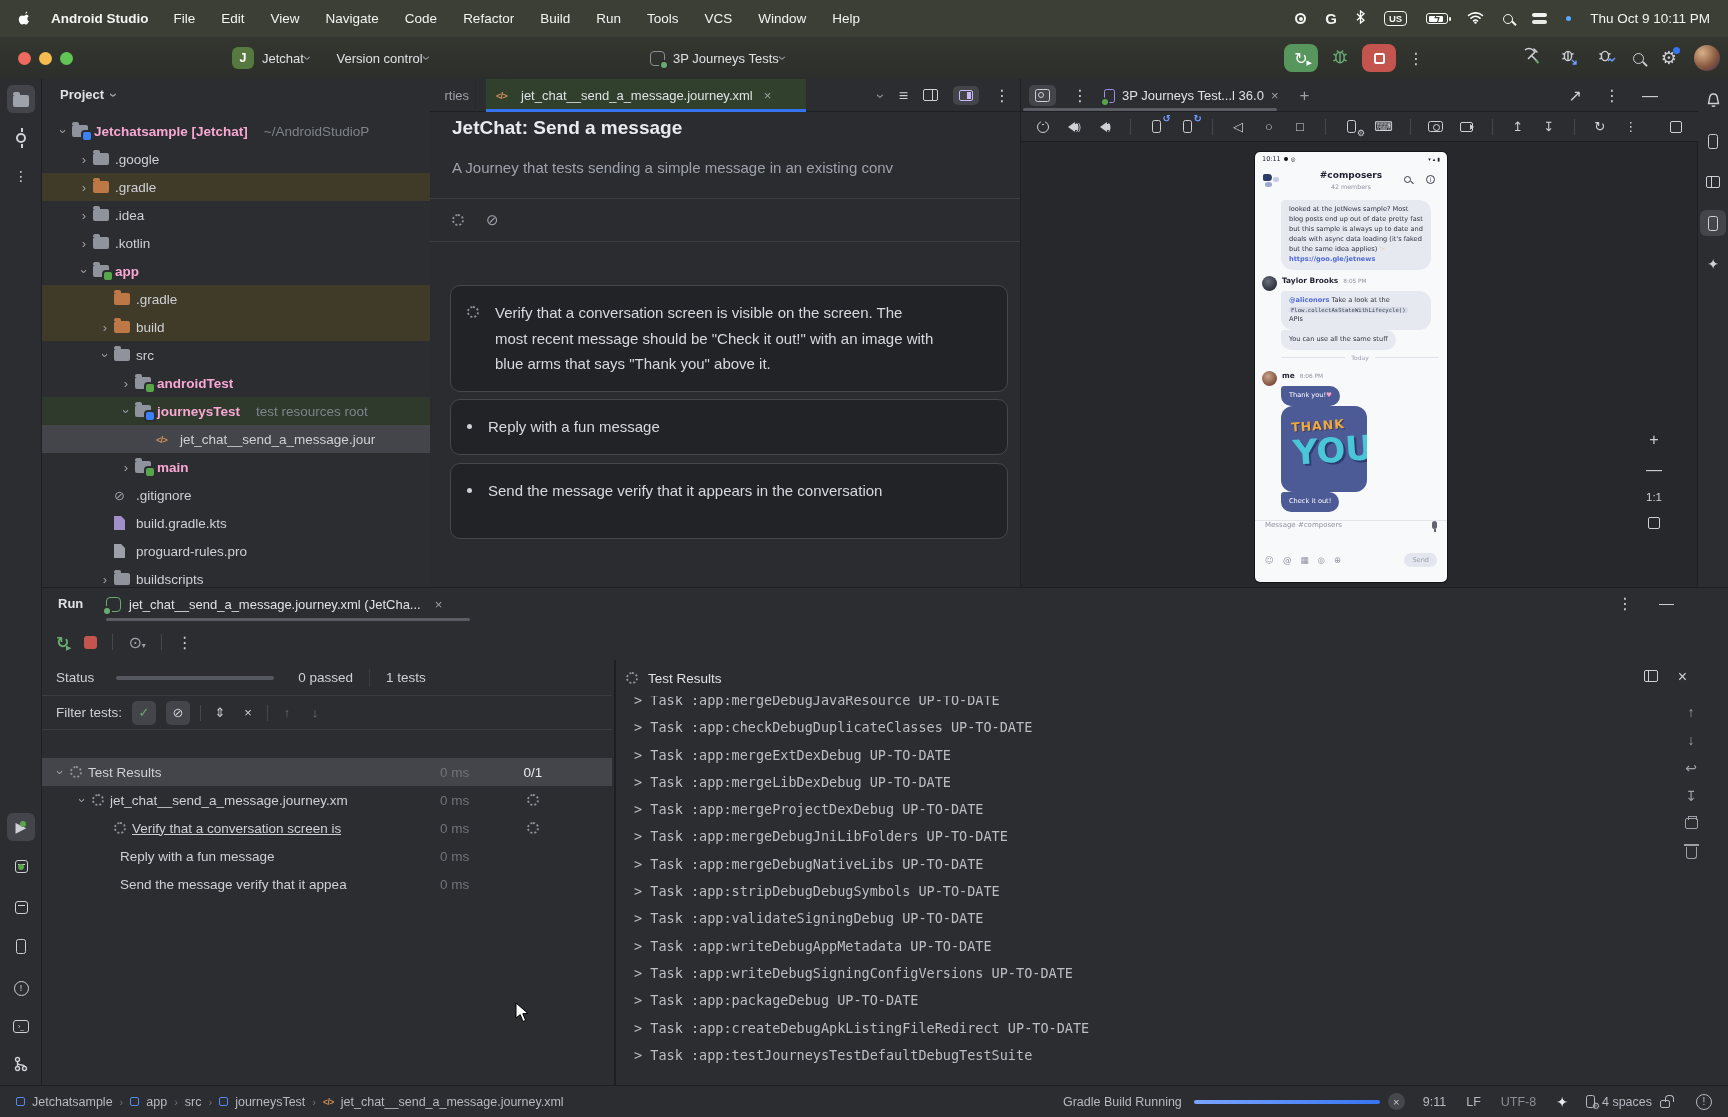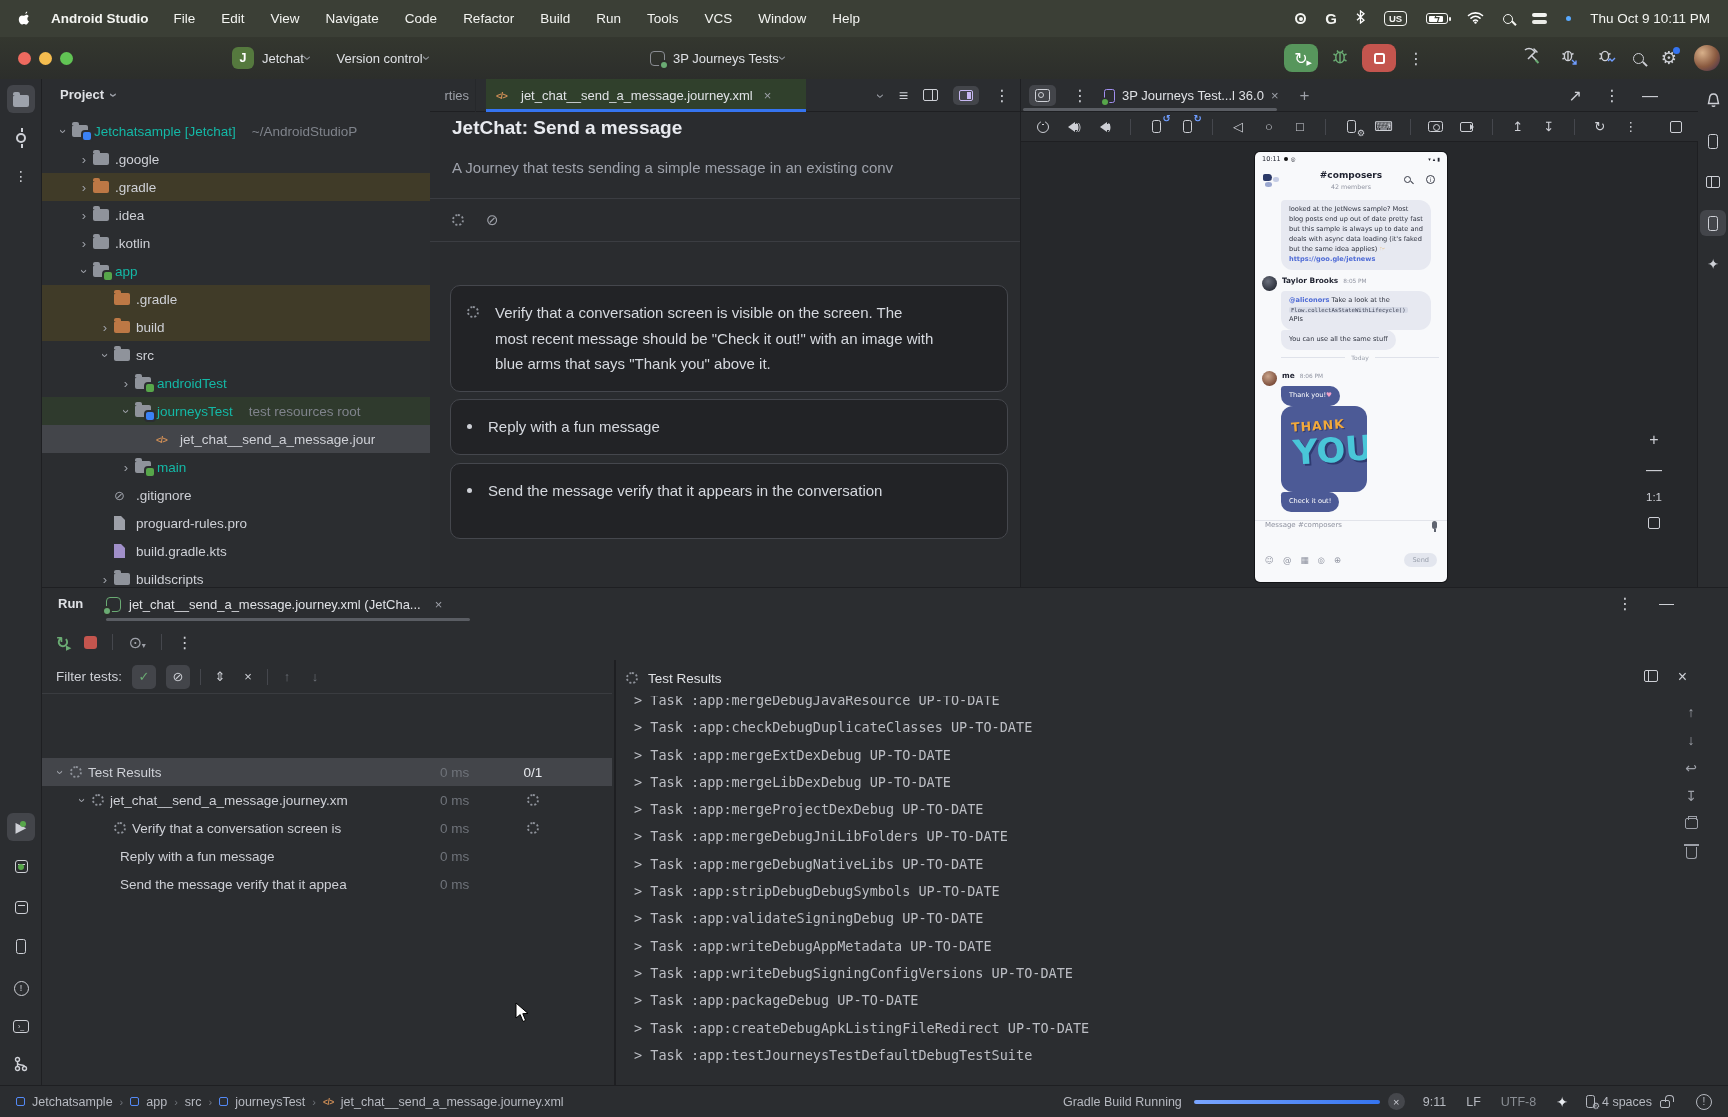--- a/index.html
+++ b/index.html
@@ -73,21 +73,21 @@
 .ic-fold::before{content:"";position:absolute;top:-3px;left:0;width:7px;height:3px;background:inherit;border-radius:2px 2px 0 0}
 
 #project{position:absolute;left:42px;top:79px;width:388px;height:508px;background:#2b2d30;overflow:hidden}
 #proj-head{position:absolute;left:18px;top:8px;display:flex;align-items:center;gap:8px;font-weight:700;font-size:13px}
 #tree{position:absolute;left:0;top:38px;width:388px}
 .trow{height:28px;display:flex;align-items:center;font-size:13.5px;color:#ced0d6;white-space:nowrap;overflow:hidden}
 .trow.hl-brown{background:#403b28}.trow.hl-green{background:#2f3a2d}.trow.hl-sel{background:#43454a}
 .trow .tchev{width:18px;flex:0 0 18px;color:#9da0a8;font-size:13px;text-align:center}
 .trow .tchev.open{transform:rotate(90deg)}
 .trow .lbl{margin-left:6px}
-.trow .lbl.b{font-weight:400;color:#14b8a6}
+.trow .lbl.b{font-weight:700;color:#f9a8d4}
 .trow .sfx{color:#7f838b;margin-left:16px}
 .fold{position:relative;width:16px;height:12px;background:#8f939b;border-radius:2px;flex:0 0 16px}
 .fold::before{content:"";position:absolute;top:-3px;left:0;width:7px;height:3px;background:inherit;border-radius:2px 2px 0 0}
 .fold.exc{background:#bd7845}
 .fold .bdg{position:absolute;right:-3px;bottom:-3px;width:8px;height:8px;border-radius:2px;box-shadow:0 0 0 2px #2b2d30}
 .xmlico{font-size:9.5px;font-weight:700;color:#cf8e56;letter-spacing:-1px;flex:0 0 18px}
 .ignico{font-size:13px;color:#9da0a8;flex:0 0 16px}
 .fileico{width:11px;height:14px;background:#9da0a8;clip-path:polygon(0 0,64% 0,100% 28%,100% 100%,0 100%);flex:0 0 11px;margin-right:5px}
 .fileico.grad{background:#a08fc9}
 
@@ -480,27 +480,27 @@
           </span>
           <span class="lbl b">main</span>
         </div>
         <div class="trow" style="padding-left: 54px;">
           <span class="tchev"></span>
           <span class="ignico">⊘</span>
           <span class="lbl">.gitignore</span>
         </div>
         <div class="trow" style="padding-left: 54px;">
           <span class="tchev"></span>
+          <span class="fileico grad"></span>
+          <span class="lbl">build.gradle.kts</span>
+        </div>
+        <div class="trow" style="padding-left: 54px;">
+          <span class="tchev"></span>
           <span class="fileico"></span>
           <span class="lbl">proguard-rules.pro</span>
-        </div>
-        <div class="trow" style="padding-left: 54px;">
-          <span class="tchev"></span>
-          <span class="fileico grad"></span>
-          <span class="lbl">build.gradle.kts</span>
         </div>
         <div class="trow" style="padding-left: 54px;">
           <span class="tchev">›</span>
           <span class="fold"></span>
           <span class="lbl">buildscripts</span>
         </div>
       </div>
   </div>
 
   <div id="editor">
@@ -697,20 +697,27 @@
     </div>
     <div id="rp-tools">
       <span class="rerun">↻<b>▶</b></span>
       <span class="stopsm"></span>
       <span class="vsep"></span>
       <span>⊙<span style="font-size:8px">▾</span></span>
       <span class="vsep"></span>
       <span class="kebab">⋮</span>
     </div>
     <div id="rp-left">
+      <div id="rp-status" class="rpsub">
+        <span>Status</span>
+        <span class="bar"></span>
+        <span>0 passed</span>
+        <span class="sep2"></span>
+        <span>1 tests</span>
+      </div>
       <div id="rp-filter" class="rpsub">
         <span>Filter tests:</span>
         <span class="fbtn ok">✓</span>
         <span class="fbtn no">⊘</span>
         <span class="vsep"></span>
         <span class="ficon">⇕</span>
         <span class="ficon">×</span>
         <span class="vsep"></span>
         <span class="ficon dim">↑</span>
         <span class="ficon dim">↓</span>
@@ -725,21 +732,21 @@
           </div>
           <div class="trr" style="padding-left: 30px;">
             <span class="tchev">›</span>
             <span class="spin"></span>
             <span class="lbl">jet_chat__send_a_message.journey.xm</span>
             <span class="dur">0 ms</span>
             <span class="res">
               <span class="spin"></span>
             </span>
           </div>
-          <div class="trr" style="padding-left: 52px;">
+          <div class="trr" style="padding-left: 52px; text-decoration: underline;">
             <span class="slot"></span>
             <span class="spin"></span>
             <span class="lbl">Verify that a conversation screen is</span>
             <span class="dur">0 ms</span>
             <span class="res">
               <span class="spin"></span>
             </span>
           </div>
           <div class="trr" style="padding-left: 52px;">
             <span class="slot"></span>

